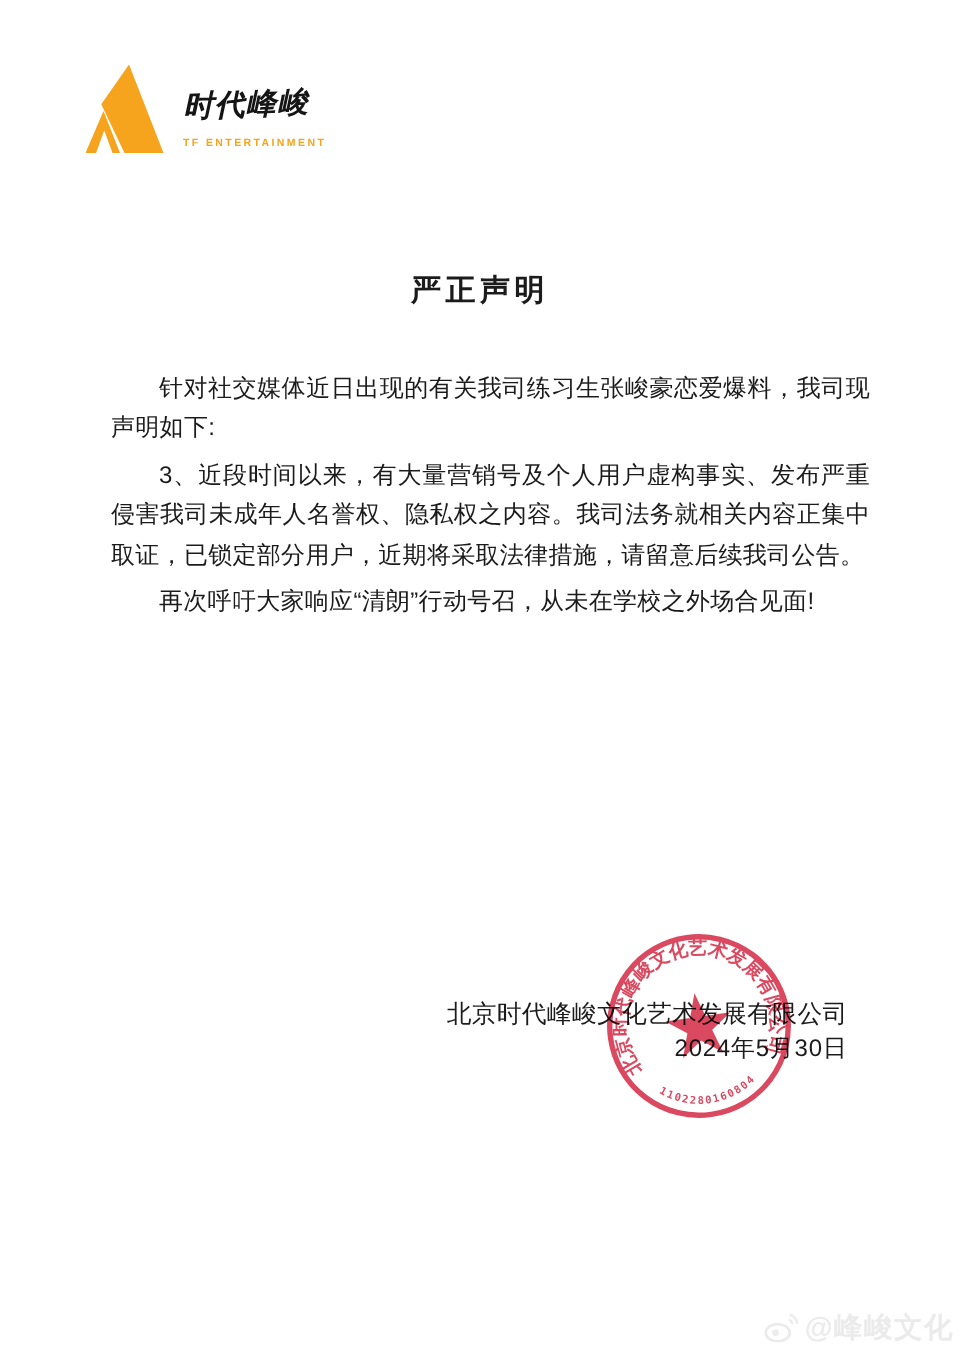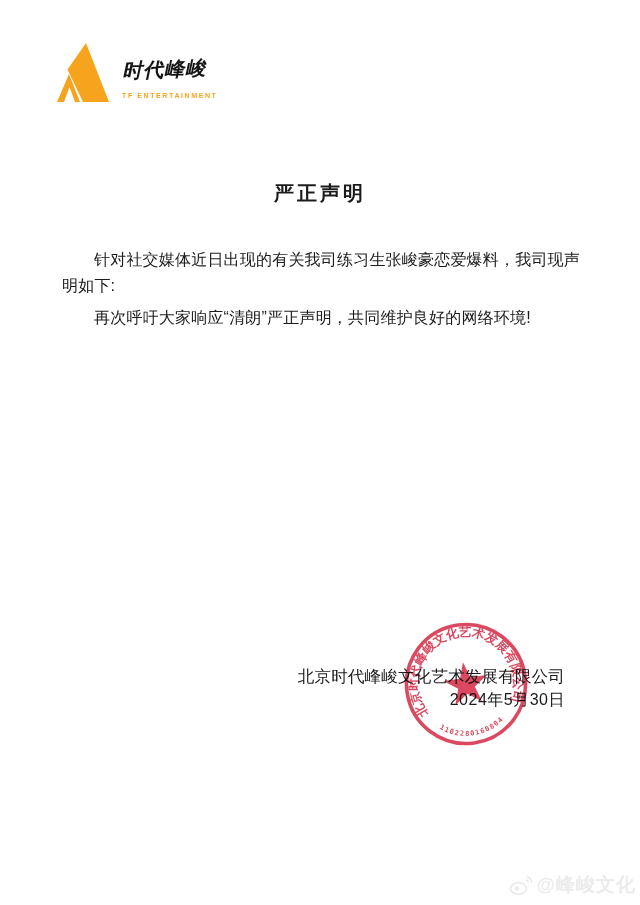--- a/index.html
+++ b/index.html
@@ -69,21 +69,21 @@
   .body-text {
     position: absolute;
     left: 62px;
     top: 247px;
     width: 518px;
     font-size: 16px;
     line-height: 26.4px;
     text-align: justify;
     letter-spacing: 0.2px;
   }
-  .body-text p { margin: 0 0 5px 0; text-indent: 2em; }
+  .body-text p { margin: 0 0 5px 12px; text-indent: 2em; }
 
   
   .signature {
     position: absolute;
     top: 664px;
     right: 75px;
     text-align: right;
     z-index: 1;
   }
   .sig-company { font-size: 16.5px; line-height: 24px; letter-spacing: 0.2px; }
@@ -137,21 +137,22 @@
     <div class="logo-text">
       <div class="logo-cn">时代峰峻</div>
       <div class="logo-en">TF ENTERTAINMENT</div>
     </div>
   </header>
 
   <h1 class="title">严正声明</h1>
 
   <main class="body-text">
     <p>针对社交媒体近日出现的有关我司练习生张峻豪恋爱爆料，我司现声明如下:</p>
-    <p>再次呼吁大家响应“清朗”严正声明，共同维护良好的网络环境!</p>
+    <p>3、近段时间以来，有大量营销号及个人用户虚构事实、发布严重侵害我司未成年人名誉权、隐私权之内容。我司法务就相关内容正集中取证，已锁定部分用户，近期将采取法律措施，请留意后续我司公告。</p>
+    <p>再次呼吁大家响应“清朗”行动号召，从未在学校之外场合见面!</p>
   </main>
 
   <div class="signature">
     <div class="sig-company">北京时代峰峻文化艺术发展有限公司</div>
     <div class="sig-date">2024年5月30日</div>
   </div>
 
   <svg class="stamp" viewBox="0 0 130 130" aria-hidden="true">
     <defs>
       <path id="seal-top-arc" d="M 23.4 89 A 48 48 0 1 1 106.6 89"></path>

